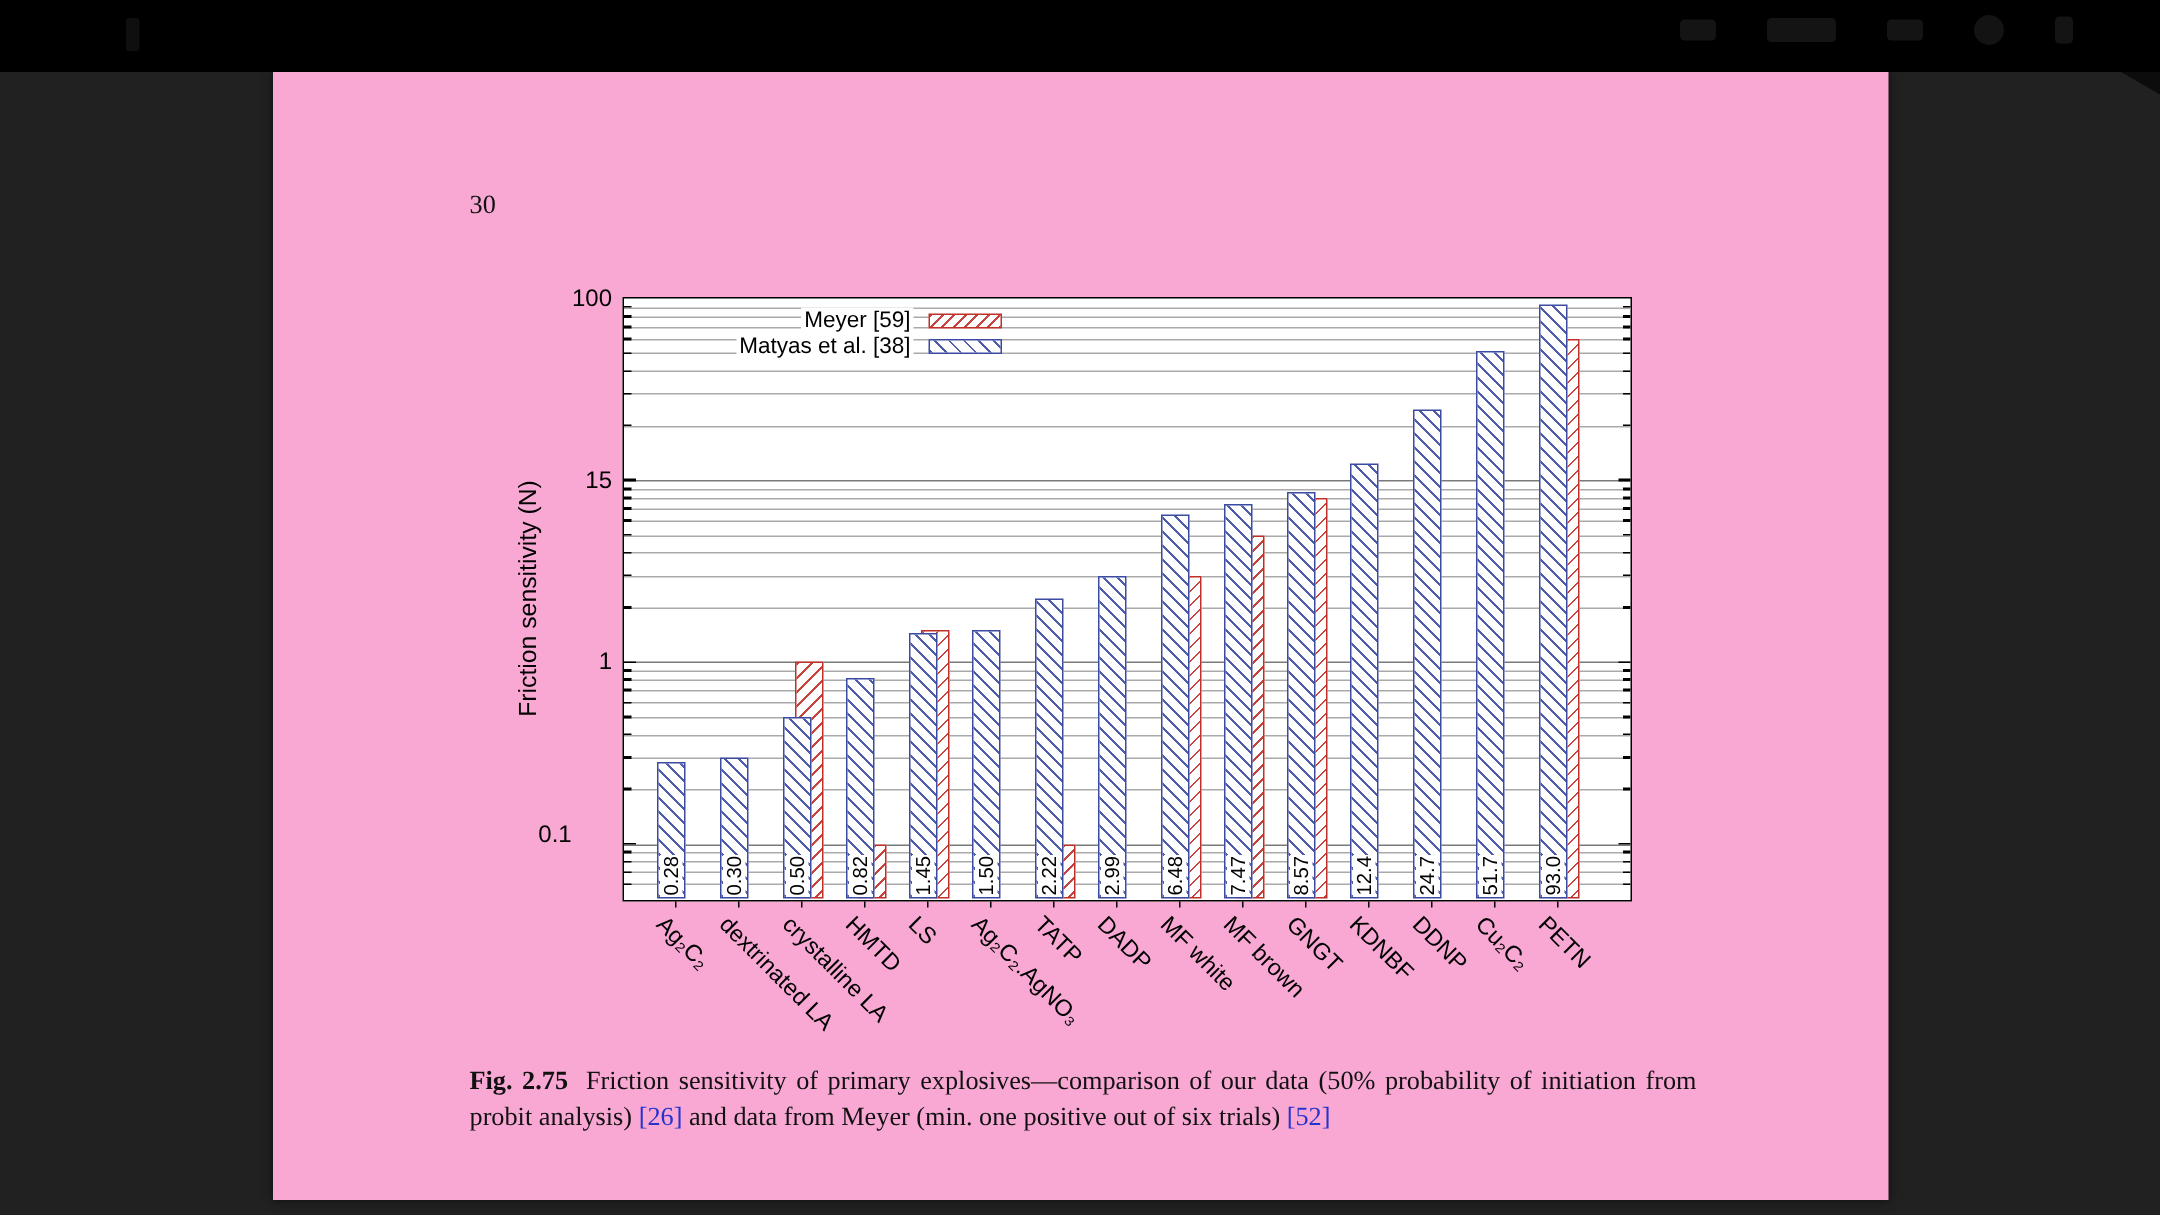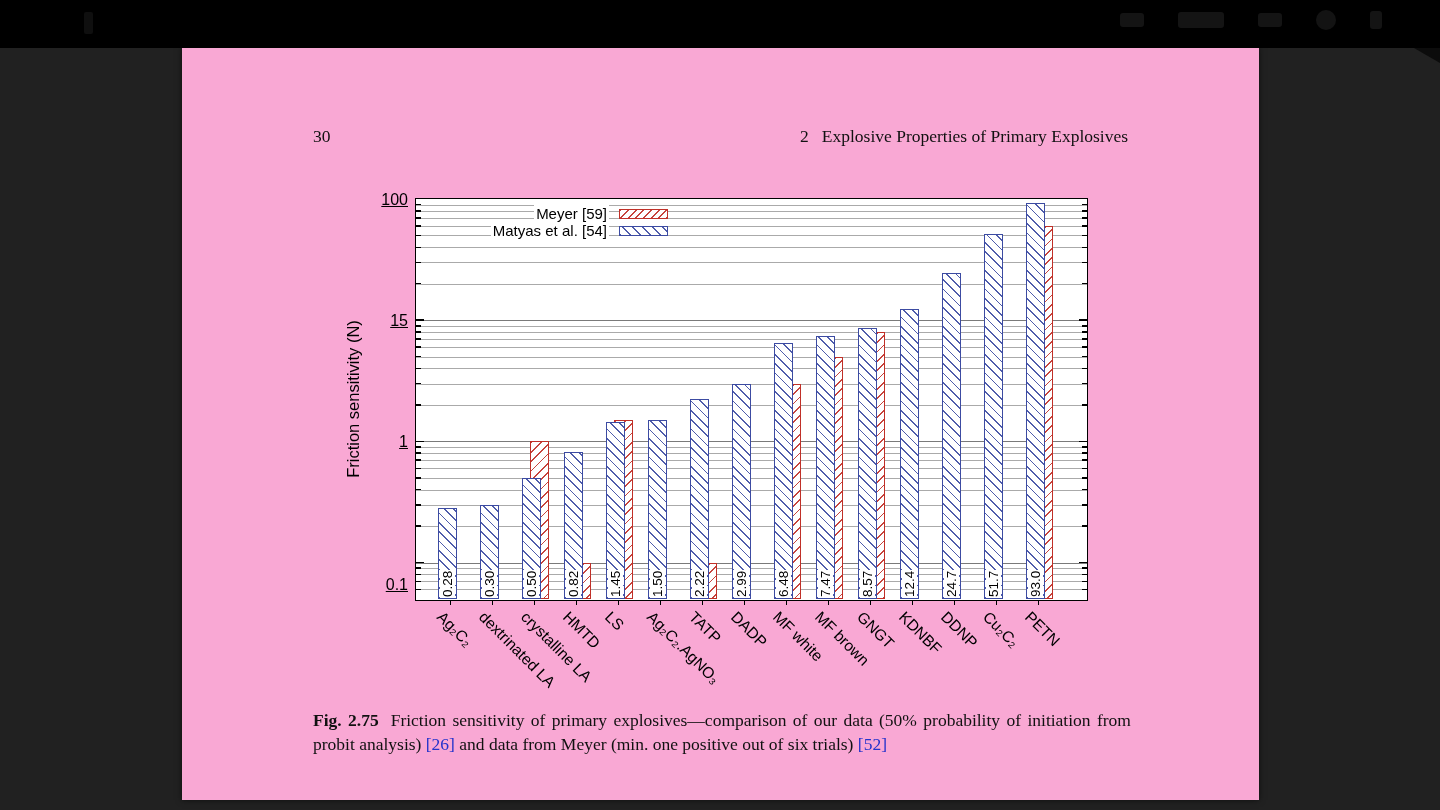--- a/index.html
+++ b/index.html
@@ -41,21 +41,21 @@
   .ltext{font:15px "Liberation Sans","DejaVu Sans",sans-serif;color:#000;background:#fff;padding:0 2px;white-space:nowrap;}
   .sw{width:49px;height:10px;box-sizing:border-box;background-color:#fff;}
   .sw.meyer{border:1.4px solid #c03028;
     background-image:repeating-linear-gradient(135deg,rgba(192,48,40,.9) 0,rgba(192,48,40,.9) 1.3px,transparent 1.3px,transparent 5.4px);}
   .sw.matyas{border:1.4px solid #3c4ba2;
     background-image:repeating-linear-gradient(45deg,rgba(60,75,162,.9) 0,rgba(60,75,162,.9) 1.3px,transparent 1.3px,transparent 7px);}
   #ylabel{position:absolute;left:171px;top:351px;transform:translate(-50%,-50%) rotate(-90deg);
     font:16.5px "Liberation Sans","DejaVu Sans",sans-serif;color:#000;white-space:nowrap;}
   #yticks{position:absolute;left:150px;top:0;width:76px;height:600px;}
   .yticklabel{position:absolute;right:0;width:100%;text-align:right;
-    font:16px "Liberation Sans","DejaVu Sans",sans-serif;color:#000;text-decoration:underline;}
+    font:16px "Liberation Sans","DejaVu Sans",sans-serif;color:#000;}
   #xlabels{position:absolute;left:233px;top:553px;width:673px;height:130px;}
   .xtick{position:absolute;top:0;width:1.4px;height:4px;background:#000;}
   .xlabel{position:absolute;top:7px;transform-origin:top left;transform:rotate(45deg);
     font:15.5px "Liberation Sans","DejaVu Sans",sans-serif;color:#000;white-space:nowrap;}
   
   .caption{position:absolute;left:131px;top:660px;width:818px;margin:0;
     font-size:17.5px;line-height:24px;color:#111;text-align:justify;}
   .caption b{font-weight:bold;}
   .capgap{display:inline-block;width:12px;}
   .cite{color:#2433cc;text-decoration:none;cursor:pointer;}
@@ -73,39 +73,38 @@
       <div class="tb-round"></div>
       <div class="tb-ctl" style="width:12px;height:18px;"></div>
     </div>
   </div>
 
   <div class="viewer">
     <div class="page">
 
       <div class="pagehead">
         <span>30</span>
-        <span class="rh"><span>2</span><span class="gap"></span><span>Explosive Properties of Primary Explosives</span></span>
       </div>
 
       <div id="ylabel">Friction sensitivity (N)</div>
       <div id="yticks">
           <div class="yticklabel" style="top: 142.5px;">100</div>
           <div class="yticklabel" style="top: 263.674px;">15</div>
           <div class="yticklabel" style="top: 384.849px;">1</div>
-          <div class="yticklabel" style="top: 528px;">0.1</div>
+          <div class="yticklabel" style="top: 500px; text-align: center;">0.1</div>
         </div>
 
       <div id="plot">
         <div id="legend">
             <div class="lrow" style="top: 7px;">
               <span class="ltext">Meyer [59]</span>
               <span class="sw meyer"></span>
             </div>
             <div class="lrow" style="top: 24px;">
-              <span class="ltext">Matyas et al. [54]</span>
+              <span class="ltext">Matyas et al. [38]</span>
               <span class="sw matyas"></span>
             </div>
           </div>
       <div class="grid" style="top: 390.405px;"></div>
           <div class="tick left" style="top: 389.705px; width: 5px;"></div>
           <div class="tick right" style="top: 389.705px; width: 5px;"></div>
           <div class="grid" style="top: 382.293px;"></div>
           <div class="tick left" style="top: 381.593px; width: 5px;"></div>
           <div class="tick right" style="top: 381.593px; width: 5px;"></div>
           <div class="grid" style="top: 375.266px;"></div>

